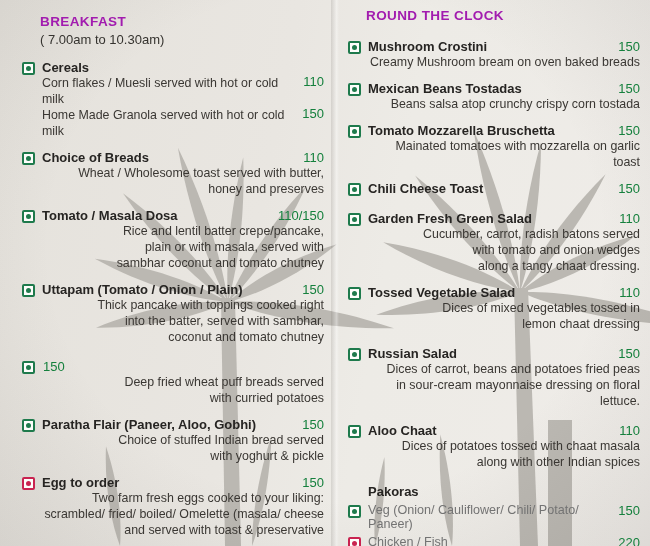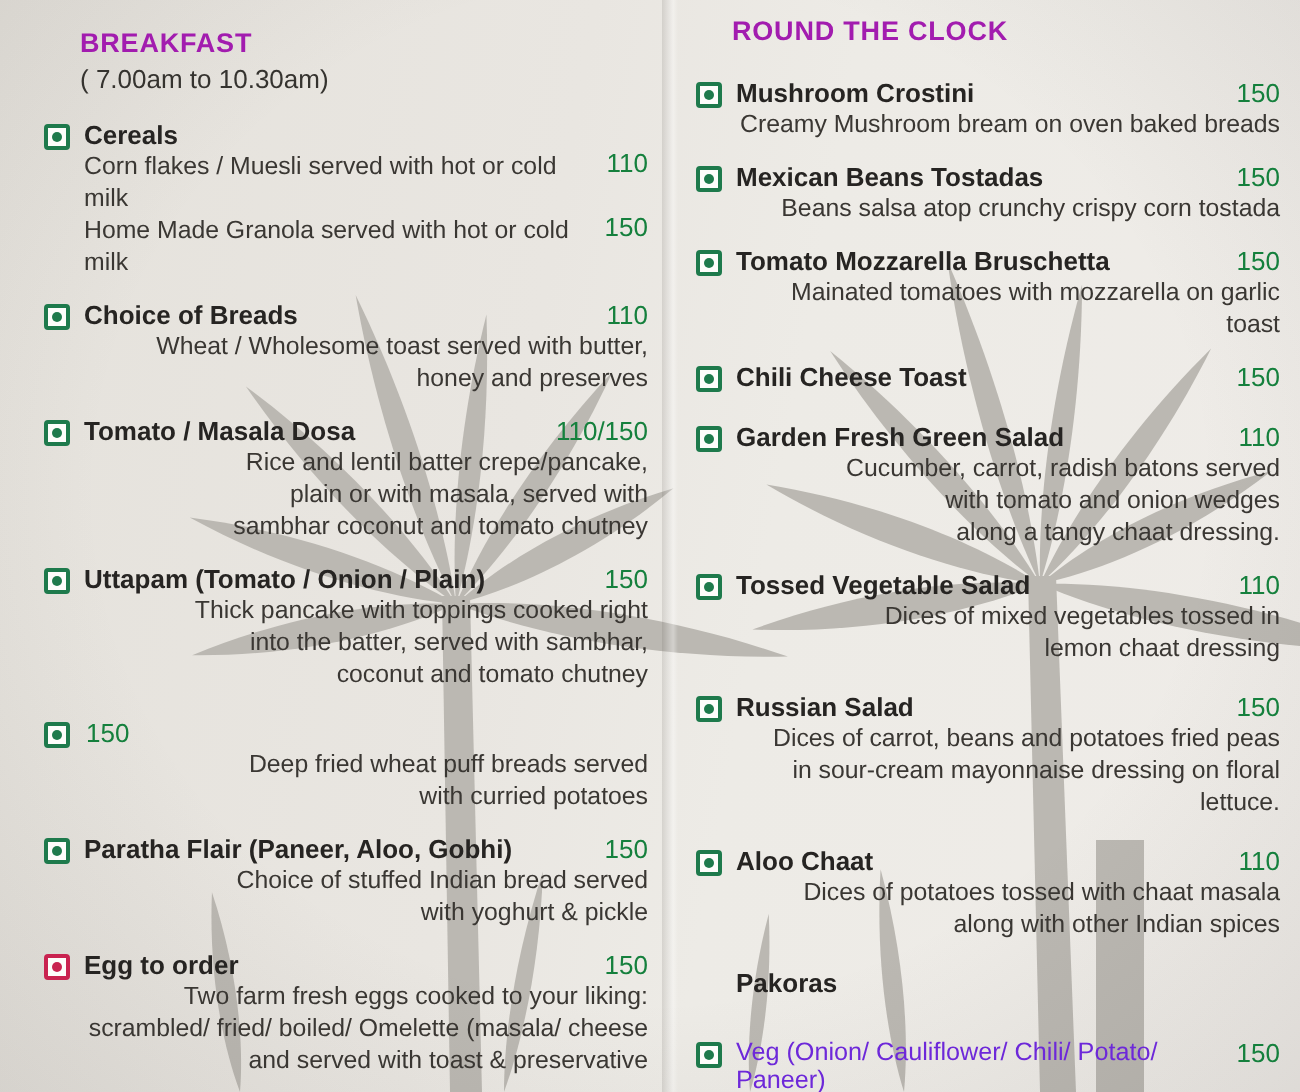--- a/index.html
+++ b/index.html
@@ -27,23 +27,23 @@
     display:flex;align-items:center;justify-content:center;}
   .mark::after{content:"";width:5px;height:5px;border-radius:50%;background:#1e7a4c;}
   .mark[data-marker="nonveg"]{border-color:#c92350;}
   .mark[data-marker="nonveg"]::after{background:#c92350;}
   .name{flex:1;font-weight:bold;font-size:13px;margin-left:7px;color:#262422;}
   .price{font-weight:normal;font-size:13px;margin-left:8px;white-space:nowrap;color:#15803d;}
   .desc{margin-left:20px;font-size:12.4px;line-height:16px;color:#3a3733;text-align:right;}
   .line-row{display:flex;margin-left:20px;font-size:12.4px;line-height:16px;color:#3a3733;}
   .line-row .txt{flex:1;}
   .line-row .price{font-size:13px;margin-top:-1px;}
-  .sect-title{font-weight:bold;font-size:13px;margin:14px 0 20px 20px;color:#262422;}
+  .sect-title{font-weight:bold;font-size:13px;margin:14px 0 4px 20px;color:#262422;}
   .pak-row{display:flex;align-items:flex-start;margin-bottom:4px;}
-  .pak-row .lbl{flex:1;font-size:12.6px;margin-left:7px;color:#6d28d9;}
+  .pak-row .lbl{flex:1;font-size:12.6px;margin-left:7px;color:#737373;}
   .gap-lg{margin-bottom:14px;}
 </style>
 </head>
 <body>
 
 <svg class="bg" width="650" height="546" viewBox="0 0 650 546">
   <defs>
     <path id="leaf" d="M0 0 C7 -28 9 -68 0 -112 C-9 -68 -7 -28 0 0 Z"></path>
   </defs>
   <g fill="#bbb8b2">

